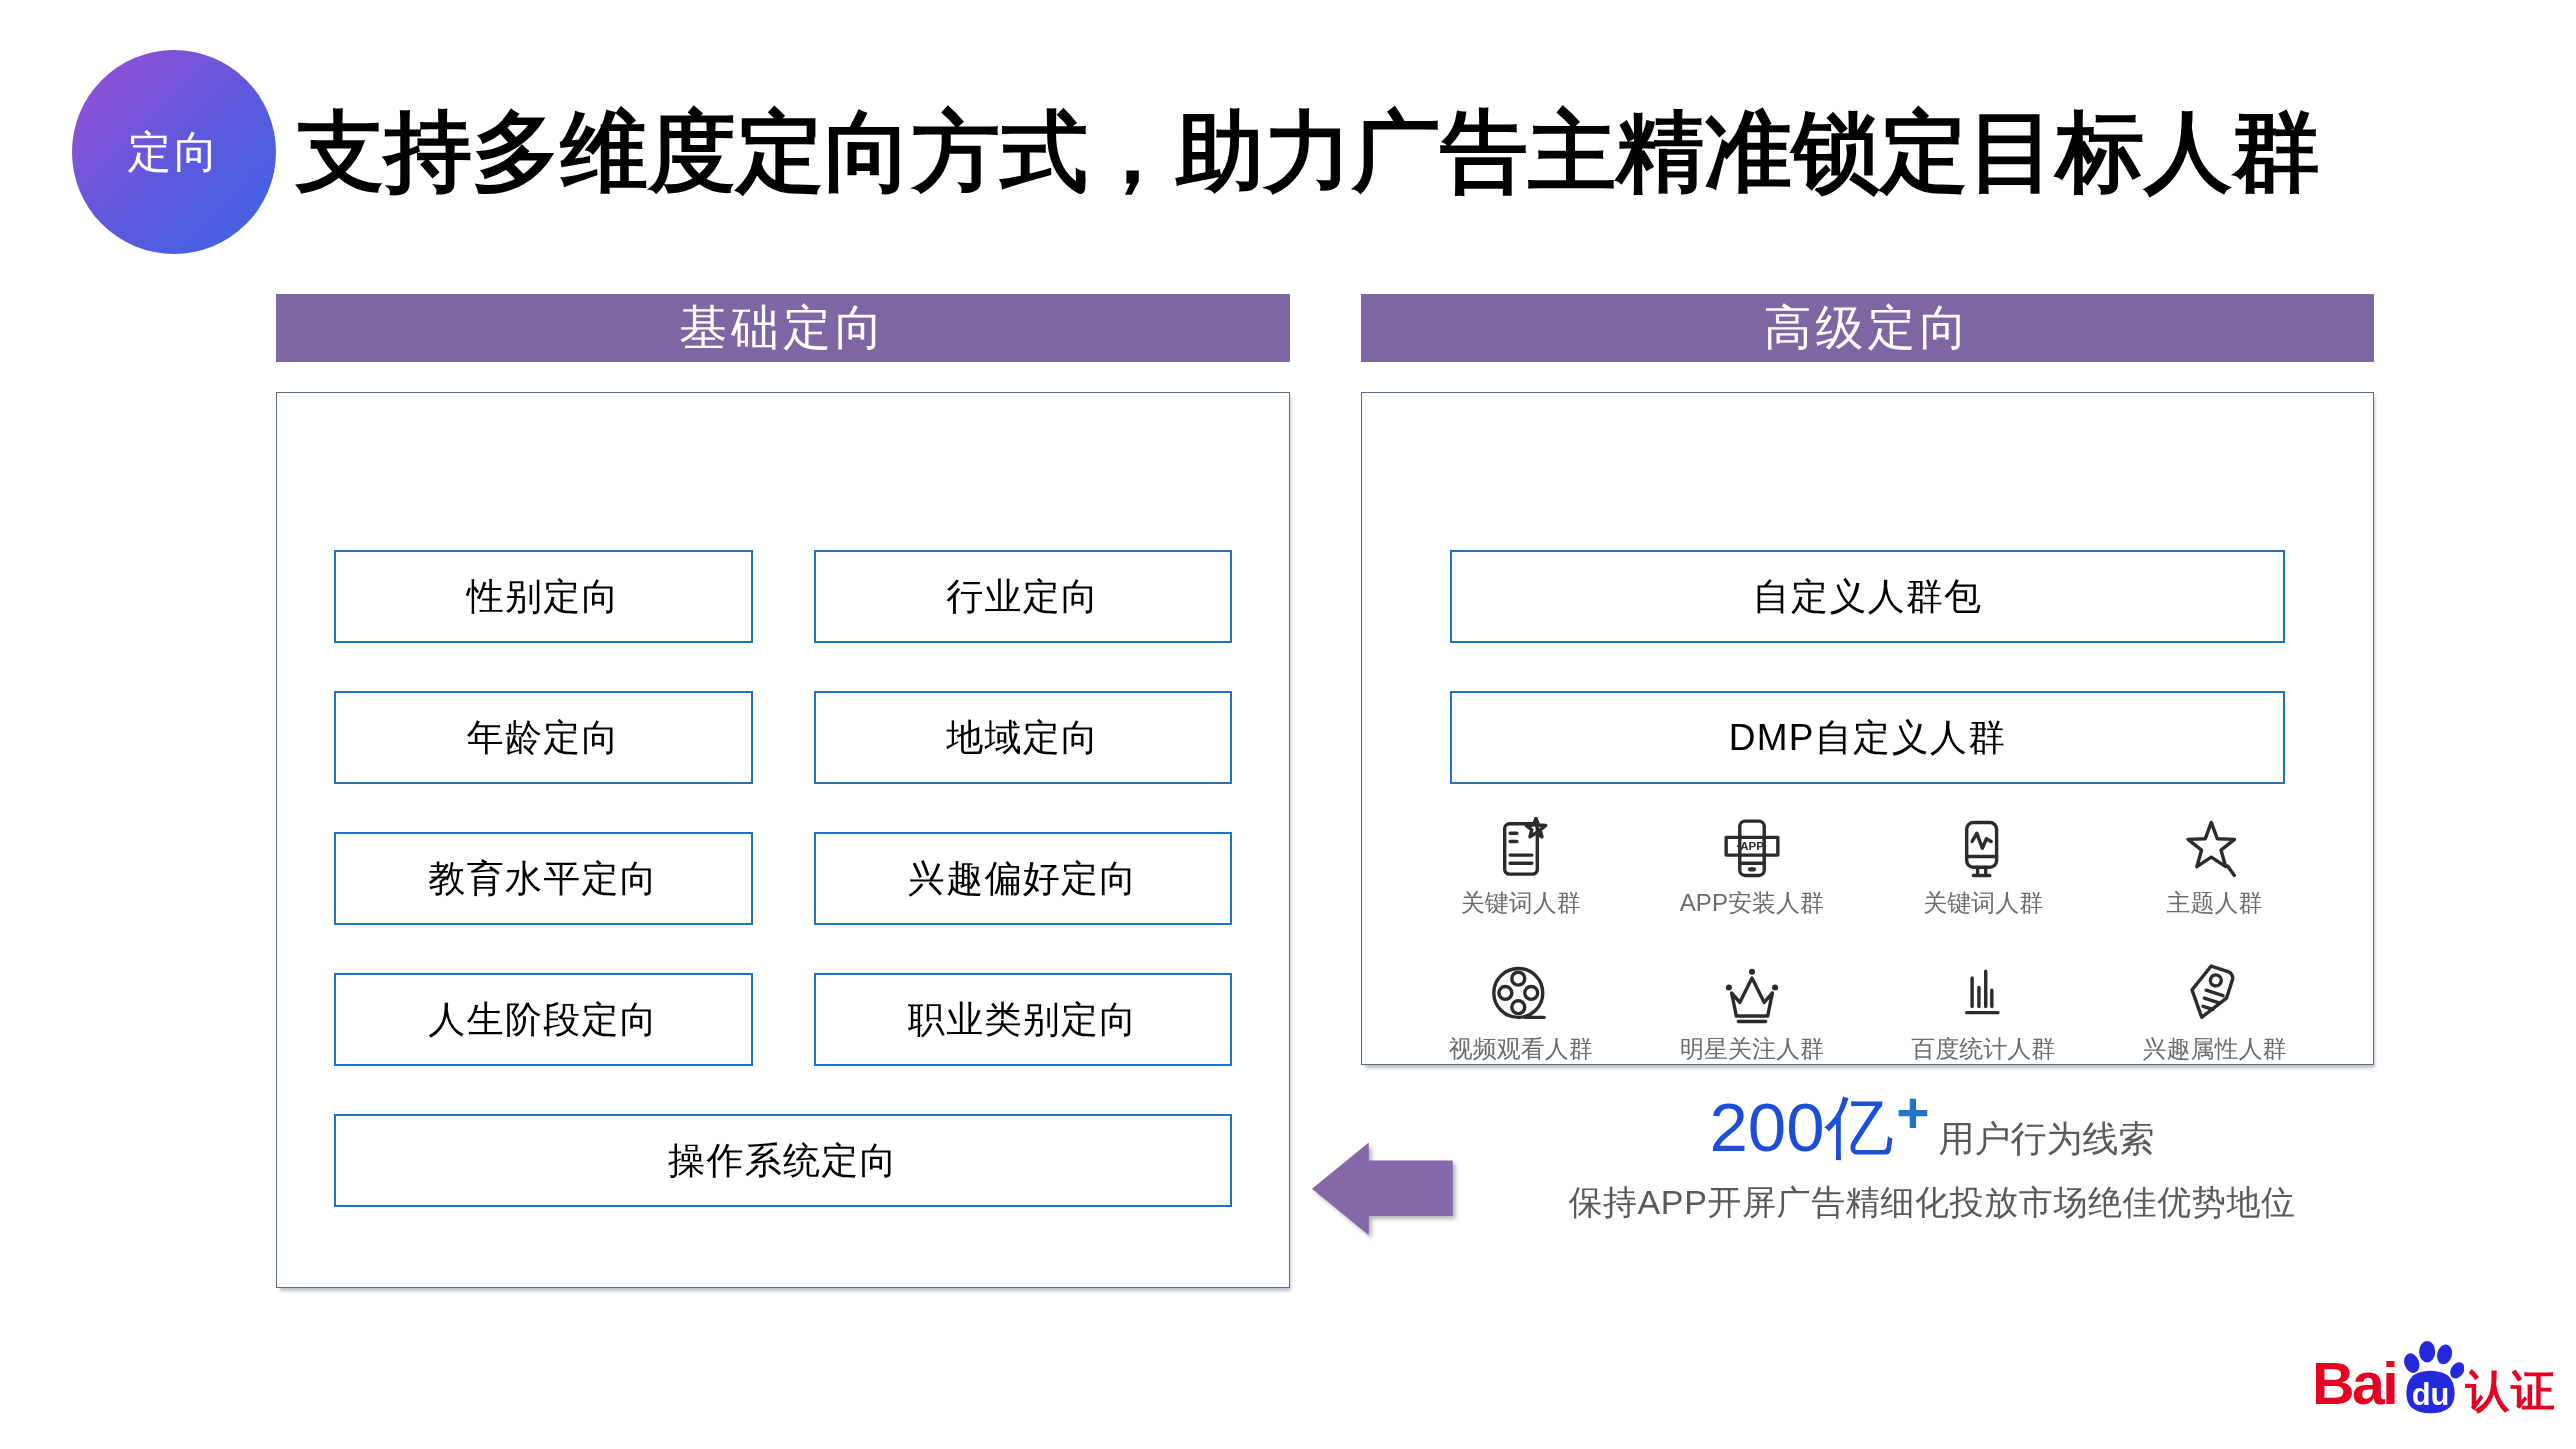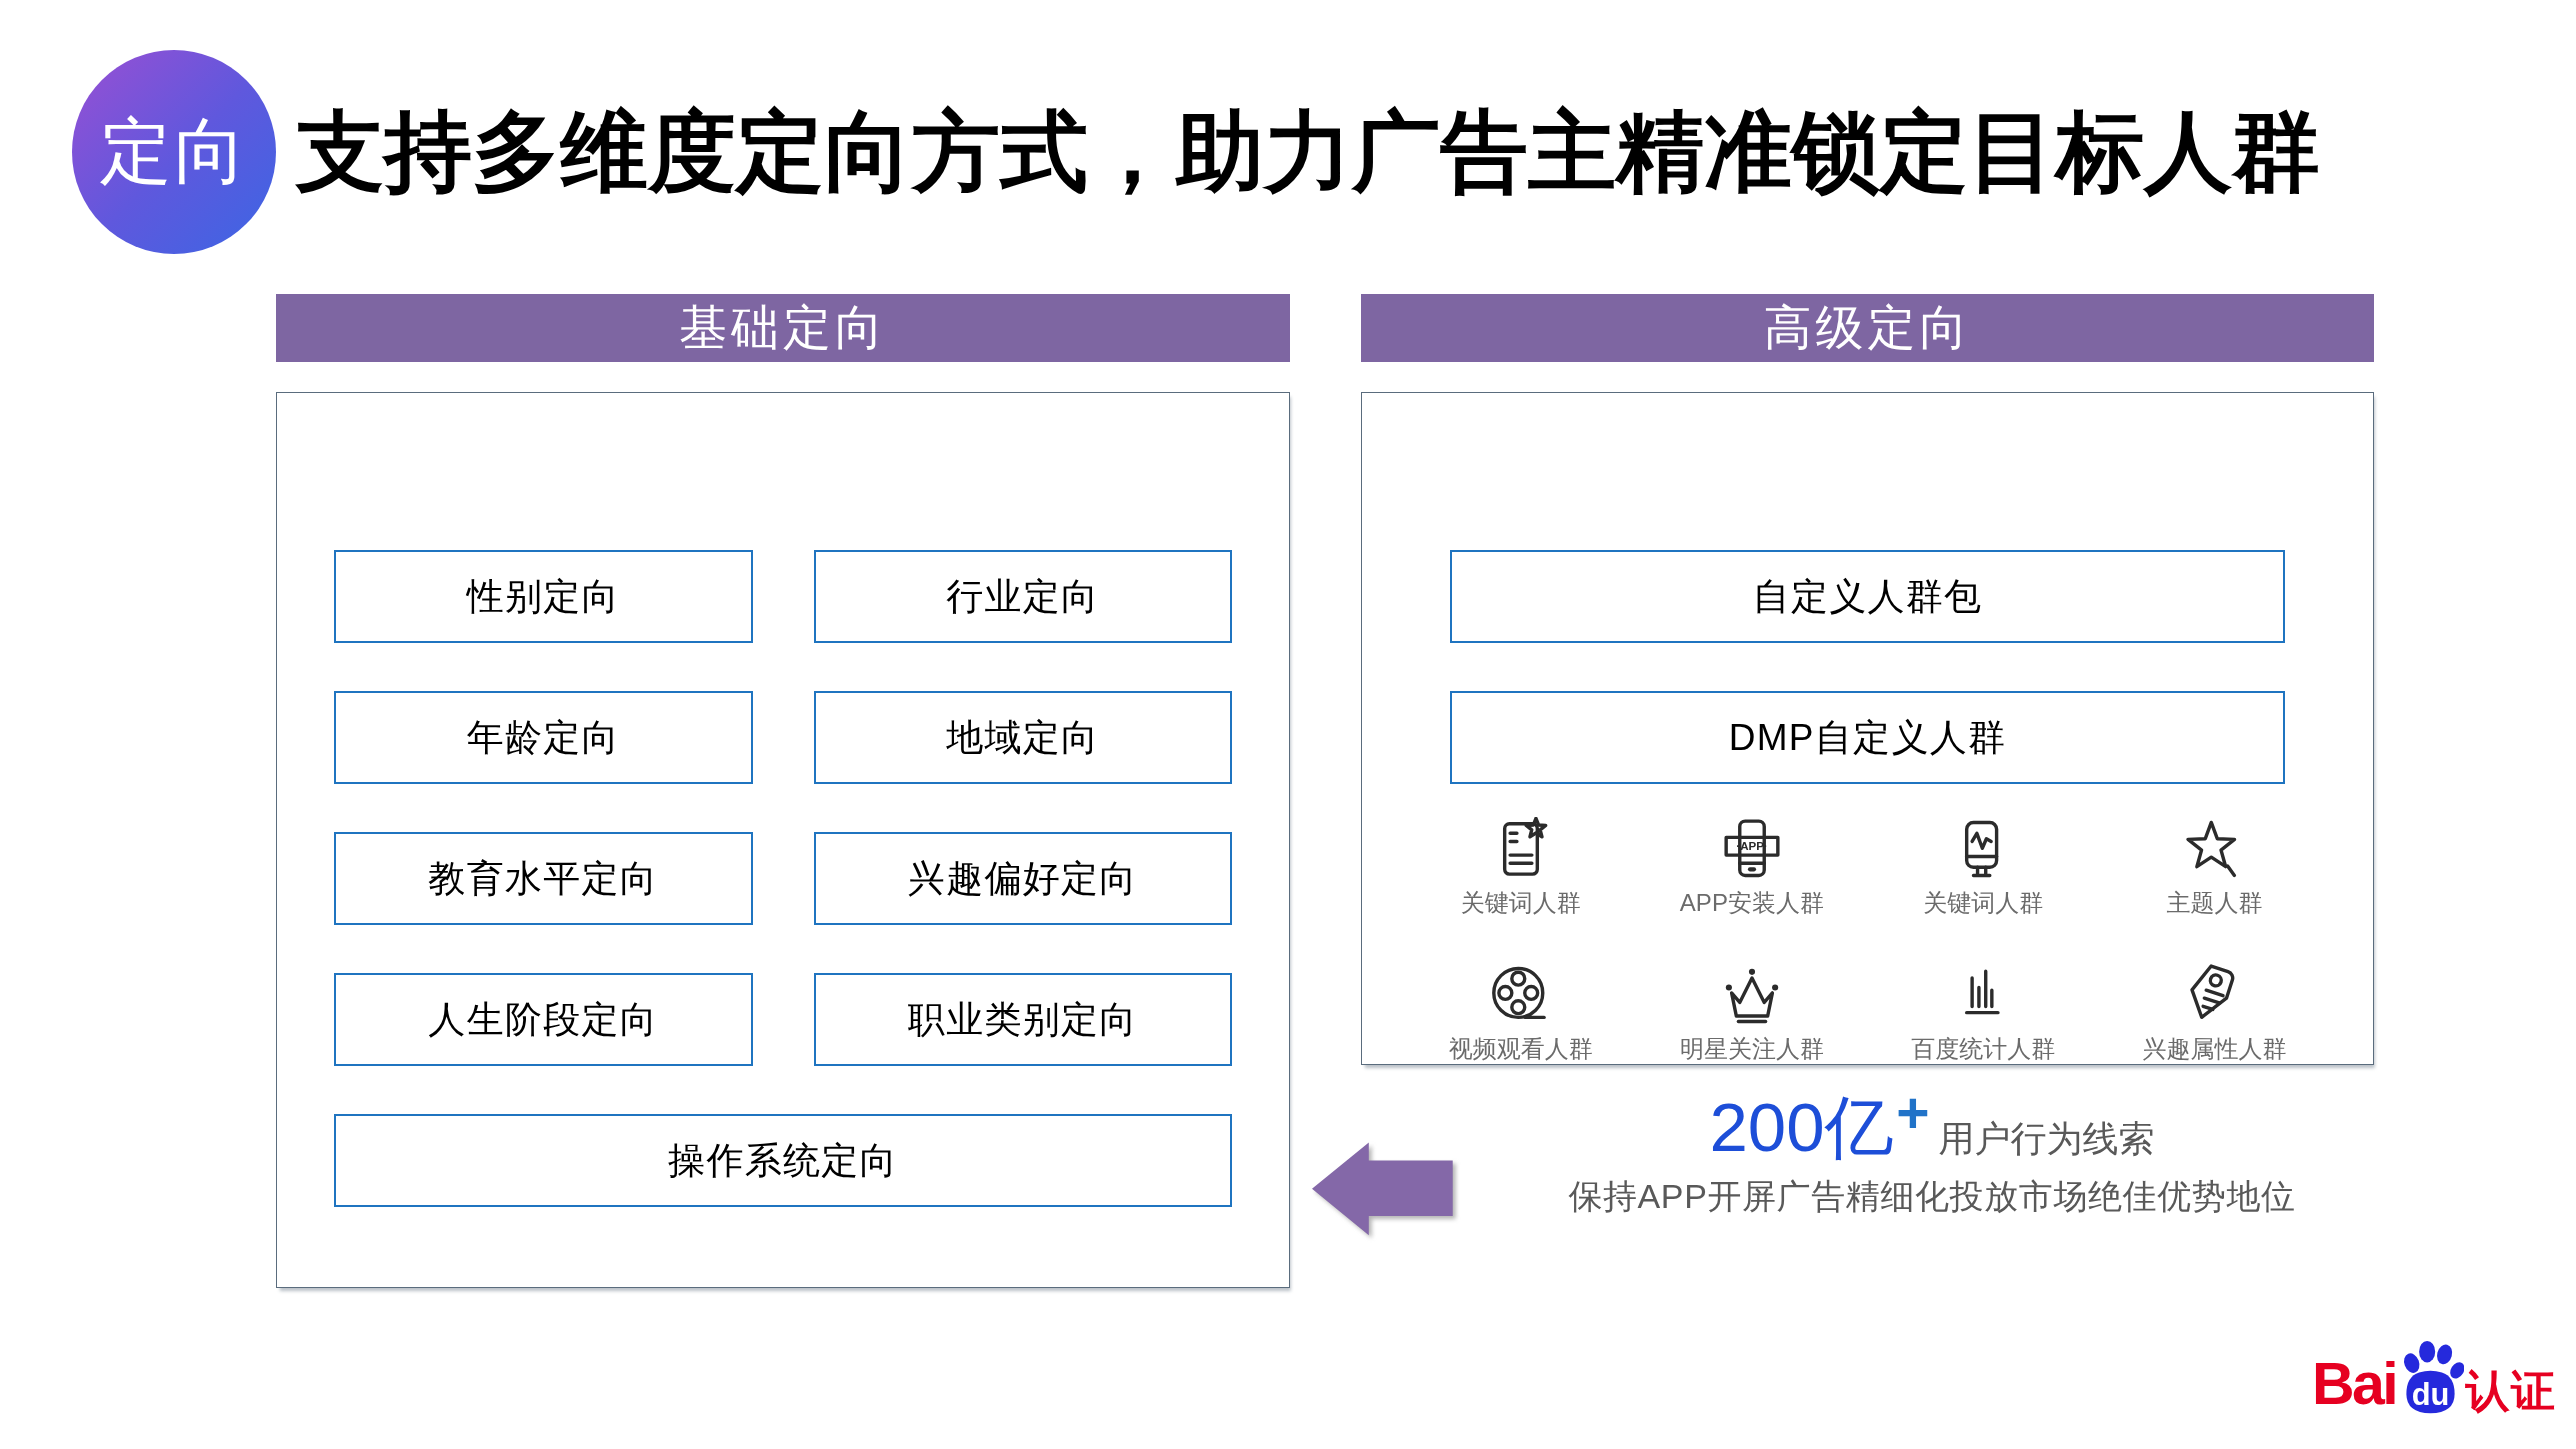--- a/index.html
+++ b/index.html
@@ -5,21 +5,21 @@
   html,body{margin:0;padding:0;background:#ffffff;}
   body{
     width:2576px;height:1449px;position:relative;overflow:hidden;
     font-family:"Liberation Sans","DejaVu Sans",sans-serif;
   }
   
   .badge{
     position:absolute;left:72px;top:50px;width:204px;height:204px;border-radius:50%;
     background:linear-gradient(135deg,#9a4fd3 0%,#5f58dd 52%,#3b66e4 100%);
     display:flex;align-items:center;justify-content:center;
-    color:#ffffff;font-size:72px;font-weight:400;letter-spacing:2.6px;
+    color:#ffffff;font-size:44px;font-weight:400;letter-spacing:2.6px;
   }
   
   .main-title{
     position:absolute;left:296px;top:108px;line-height:88px;
     font-size:88px;font-weight:700;color:#000000;white-space:nowrap;letter-spacing:0px;
   }
   
   .panel{position:absolute;top:294px;}
   .panel-left{left:276px;width:1014px;}
   .panel-right{left:1361px;width:1013px;}
@@ -52,21 +52,21 @@
   .icon-label{margin-top:2px;font-size:24px;color:#6b6b6b;white-space:nowrap;}
   
   .arrow-wrap{position:absolute;left:1312px;top:1141px;width:142px;height:97px;}
   .arrow-wrap svg{width:100%;height:100%;filter:drop-shadow(3.2px 3.9px 1.9px rgba(120,120,120,0.55));}
   
   .stats{position:absolute;left:1481px;top:1090px;width:902px;text-align:center;}
   .stats-line1{display:flex;justify-content:center;align-items:baseline;}
   .stat-number{font-size:69px;color:#1d4ed8;font-weight:400;line-height:1.1;}
   .stat-plus{font-size:57px;color:#2173c8;font-weight:600;position:relative;top:-18px;margin-left:2.6px;}
   .stat-suffix{font-size:36px;color:#595959;margin-left:9px;}
-  .stats-line2{margin-top:8px;font-size:34px;color:#595959;letter-spacing:0.6px;white-space:nowrap;}
+  .stats-line2{margin-top:14px;font-size:34px;color:#595959;letter-spacing:0.6px;white-space:nowrap;}
   
   .baidu-logo{position:absolute;left:2312px;top:1338px;display:flex;align-items:flex-end;}
   .logo-bai{font-size:59px;font-weight:800;color:#e60021;letter-spacing:-2.6px;line-height:1;padding-bottom:2.6px;}
   .logo-paw{width:67px;height:79px;margin:0 1.3px;}
   .logo-cert{font-size:44px;font-weight:700;color:#e60021;line-height:1;padding-bottom:3.9px;letter-spacing:1.3px;}
   .ic{stroke:#2b2b2b;fill:none;stroke-width:5;stroke-linecap:round;stroke-linejoin:round;}
 </style>
 </head>
 <body>
 

